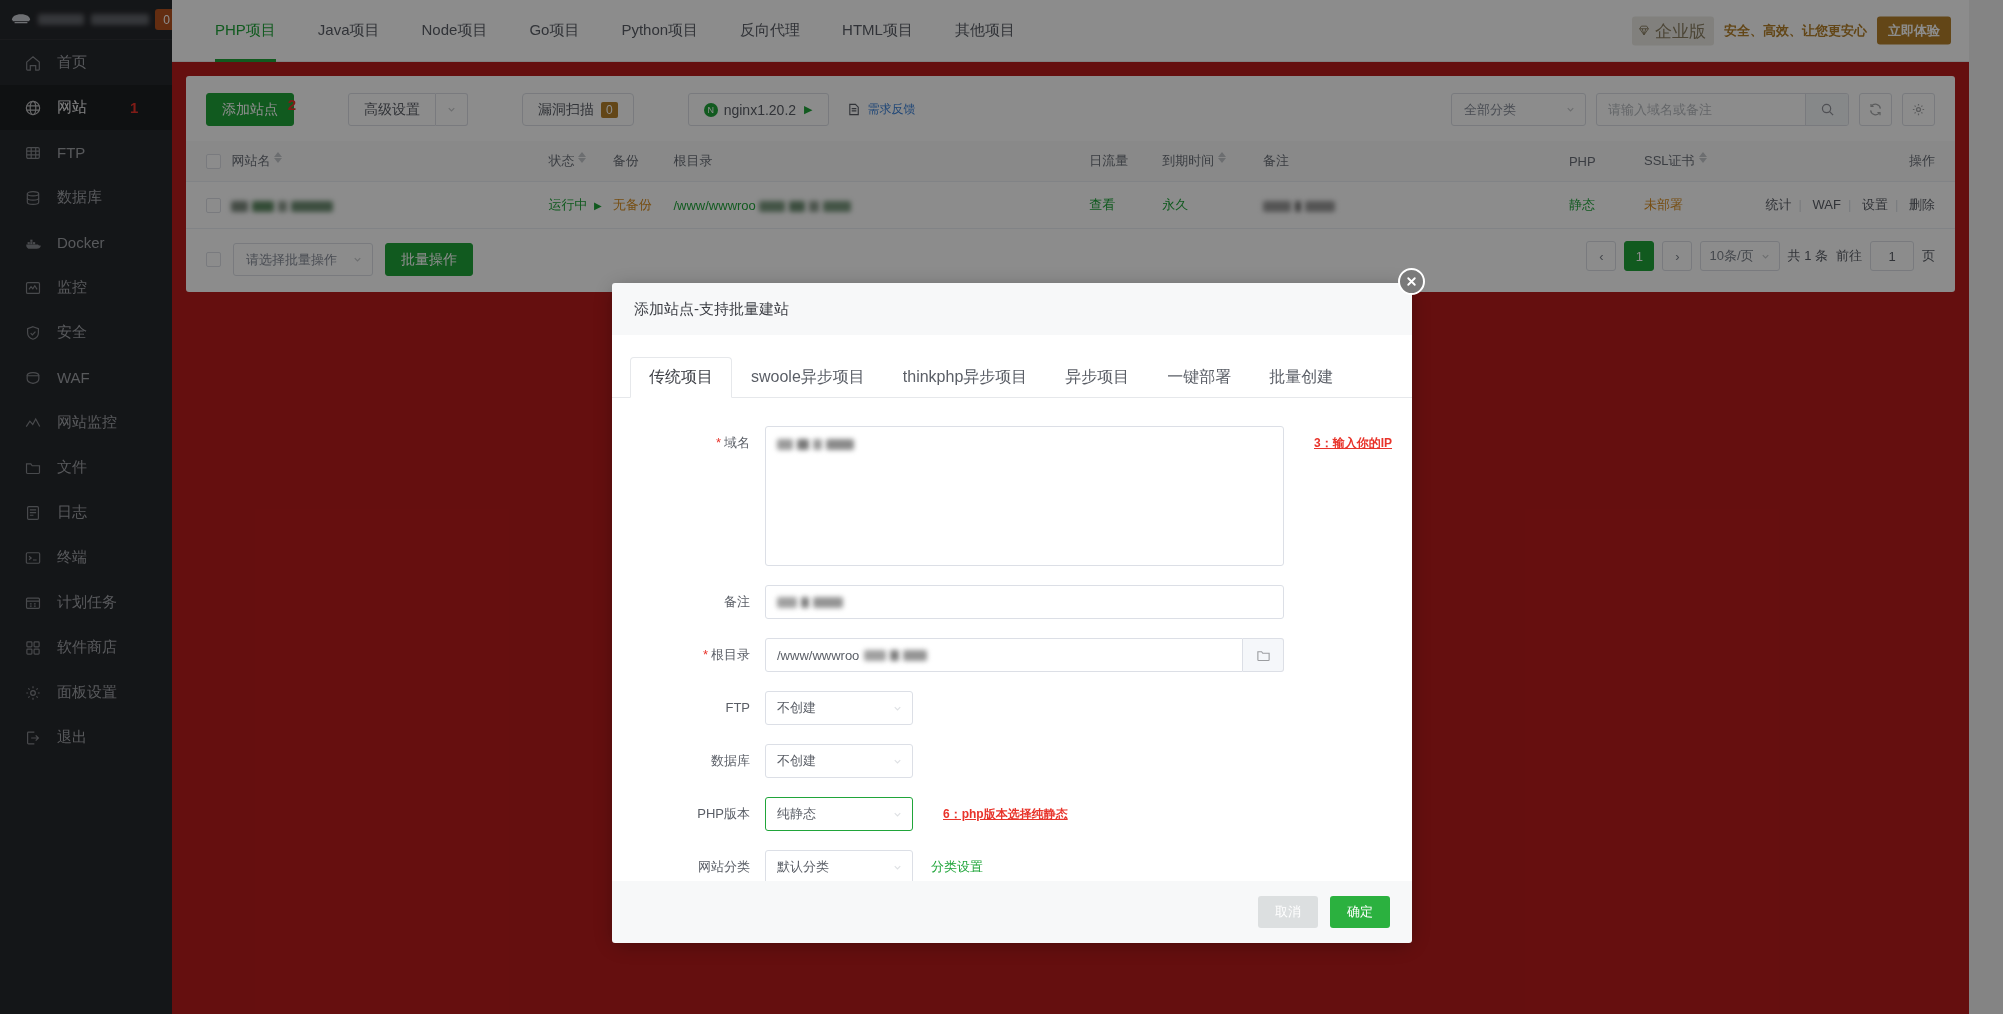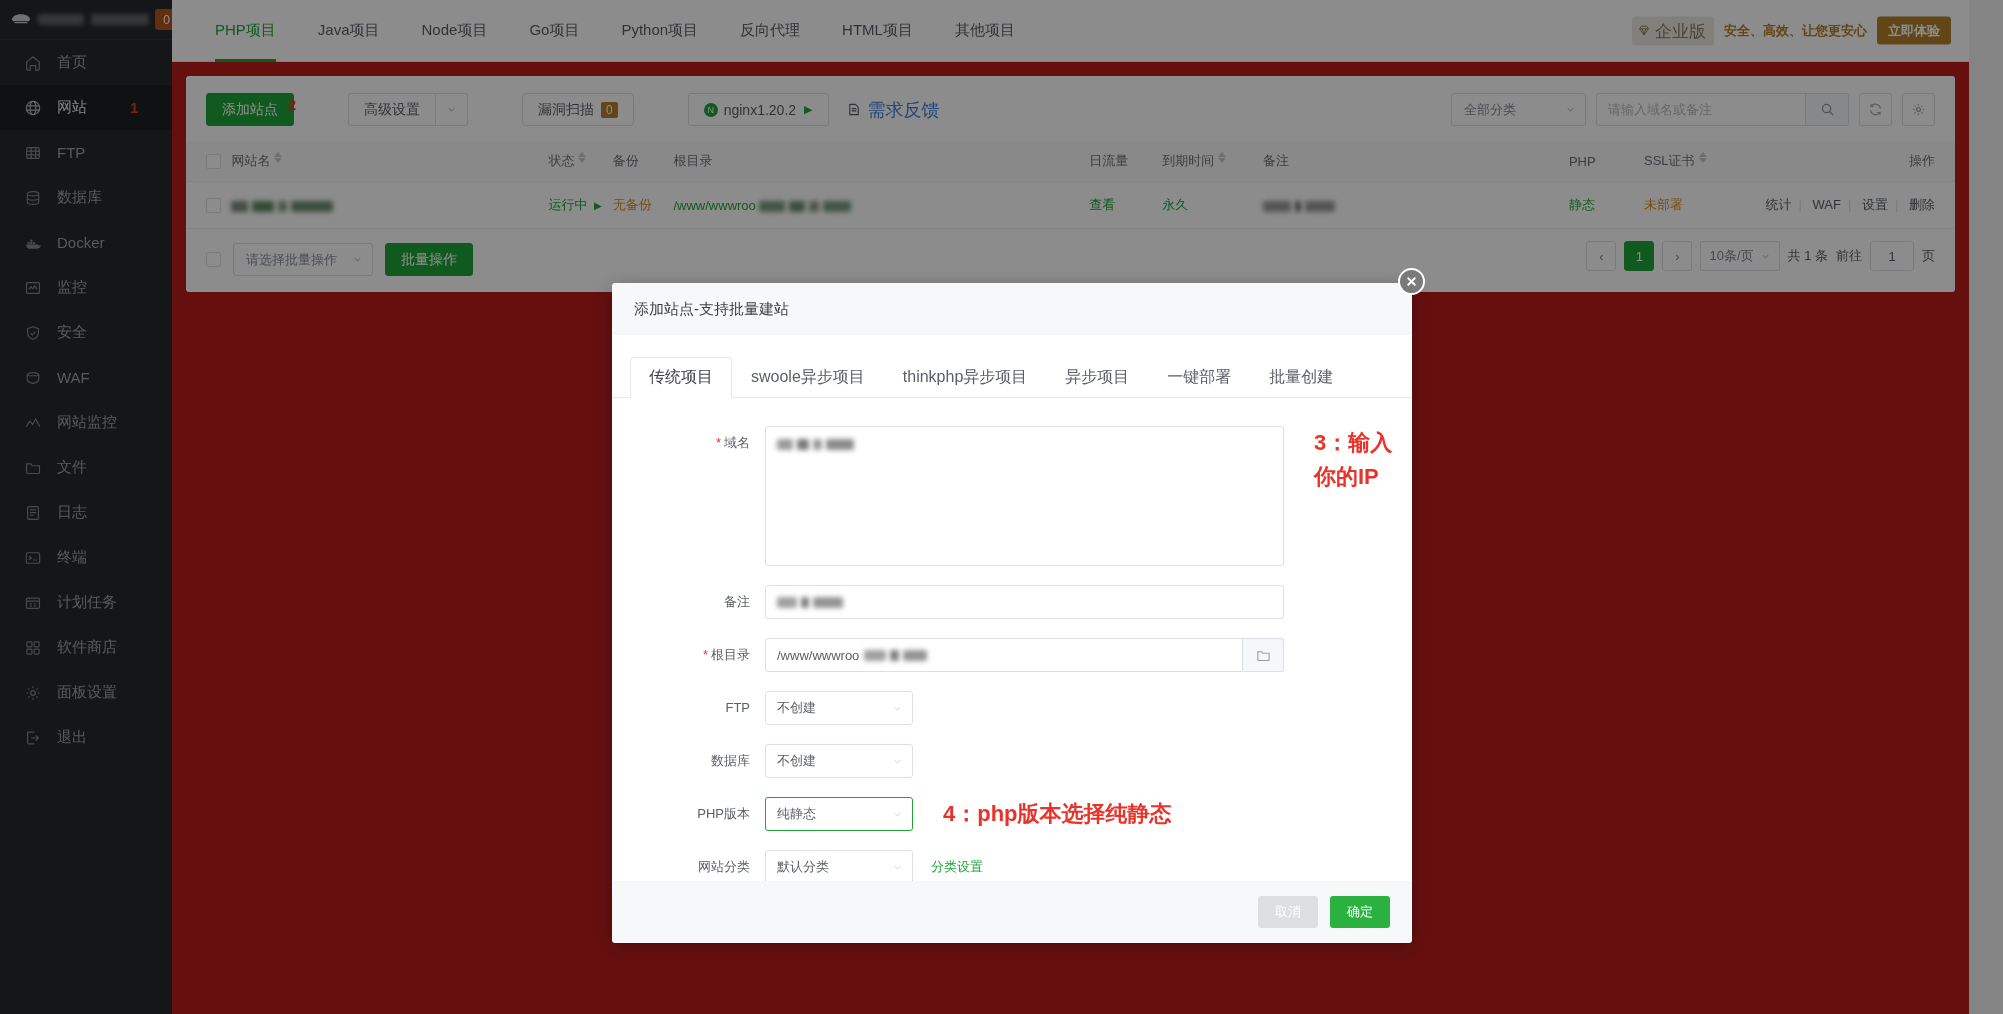--- a/index.html
+++ b/index.html
@@ -97,21 +97,21 @@
   .grp .btn { border-radius: 3px 0 0 3px; }
   .grp .btn.caret { border-radius: 0 3px 3px 0; border-left: none; padding: 0 10px; }
   .badge-num {
     background: #b4802a; color: #fff; font-size: 12px; border-radius: 2px;
     padding: 1px 5px; margin-left: 7px;
   }
   .dot-g { width: 14px; height: 14px; border-radius: 50%; background: #20a53a;
     color: #fff; font-size: 9px; display: inline-flex; align-items: center;
     justify-content: center; margin-right: 6px; }
   .link-btn { display: inline-flex; align-items: center; gap: 6px; margin-left: 18px;
-    color: #3d83d9; font-size: 18px; cursor: pointer; }
+    color: #3d83d9; font-size: 12px; cursor: pointer; }
   .link-btn svg { width: 15px; height: 15px; }
 
   .tool-right {
     position: absolute; right: 20px; top: 17px; display: flex; align-items: center; gap: 10px;
   }
   .select-box {
     height: 33px; border: 1px solid #dcdfe6; border-radius: 3px; background: #fff;
     display: flex; align-items: center; justify-content: space-between;
     padding: 0 9px 0 12px; font-size: 13px; color: #878d99; cursor: pointer;
   }
@@ -230,21 +230,21 @@
   }
   .dir-btn svg { width: 15px; height: 15px; opacity: .6; }
   .fselect {
     width: 148px; height: 34px; border: 1px solid #dcdfe6; border-radius: 3px;
     display: flex; align-items: center; justify-content: space-between;
     padding: 0 9px 0 11px; font-size: 13px; color: #5a5e66; background: #fff;
     cursor: pointer;
   }
   .fselect.green { border-color: #20a53a; }
   .annot { color: #e8332a; font-size: 17px; font-weight: 700; margin-left: 30px; line-height: 34px; }
-  .annot.big { font-size: 22px; }
+  .annot.big { font-size: 12px; text-decoration: underline; }
   .sidelink { color: #20a53a; font-size: 13px; margin-left: 18px; line-height: 34px; cursor: pointer; }
   .modal-foot {
     height: 62px; display: flex; align-items: center; justify-content: flex-end;
     gap: 12px; padding: 0 22px; background: #f7f8f9; border-radius: 0 0 3px 3px;
   }
   .mbtn { height: 32px; padding: 0 17px; border-radius: 3px; font-size: 13px;
     display: inline-flex; align-items: center; cursor: pointer; }
   .mbtn.cancel { background: #dcdfe0; color: #fff; }
   .mbtn.ok { background: #2bb13f; color: #fff; }
 </style>
@@ -762,21 +762,21 @@
       </div>
 
       <div class="frow">
         <div class="flabel">PHP版本</div>
         <div class="fselect green">
           <span>纯静态</span>
           <svg class="caret-ico" viewBox="0 0 12 12" fill="none" stroke="#bfc3c9" stroke-width="1.3">
               <path d="M3 4.5L6 7.5 9 4.5"></path>
             </svg>
         </div>
-        <div class="annot big">4：php版本选择纯静态</div>
+        <div class="annot big">6：php版本选择纯静态</div>
       </div>
 
       <div class="frow">
         <div class="flabel">网站分类</div>
         <div class="fselect">
           <span>默认分类</span>
           <svg class="caret-ico" viewBox="0 0 12 12" fill="none" stroke="#bfc3c9" stroke-width="1.3">
               <path d="M3 4.5L6 7.5 9 4.5"></path>
             </svg>
         </div>

